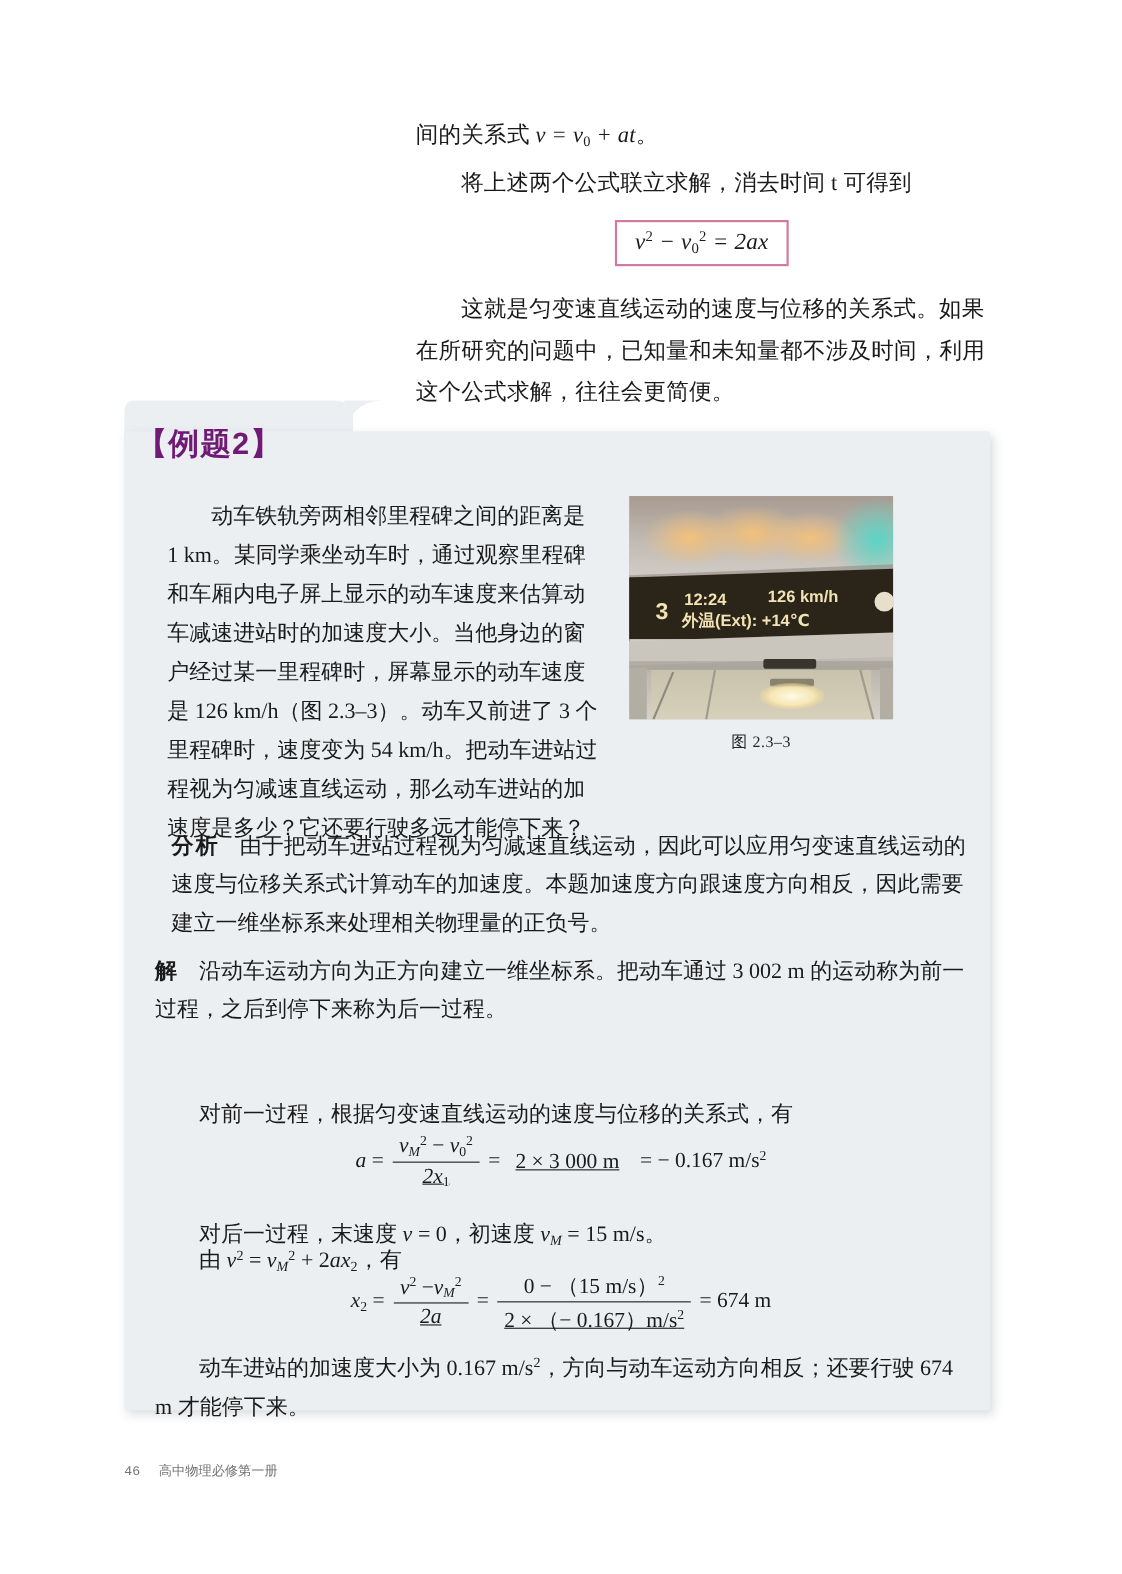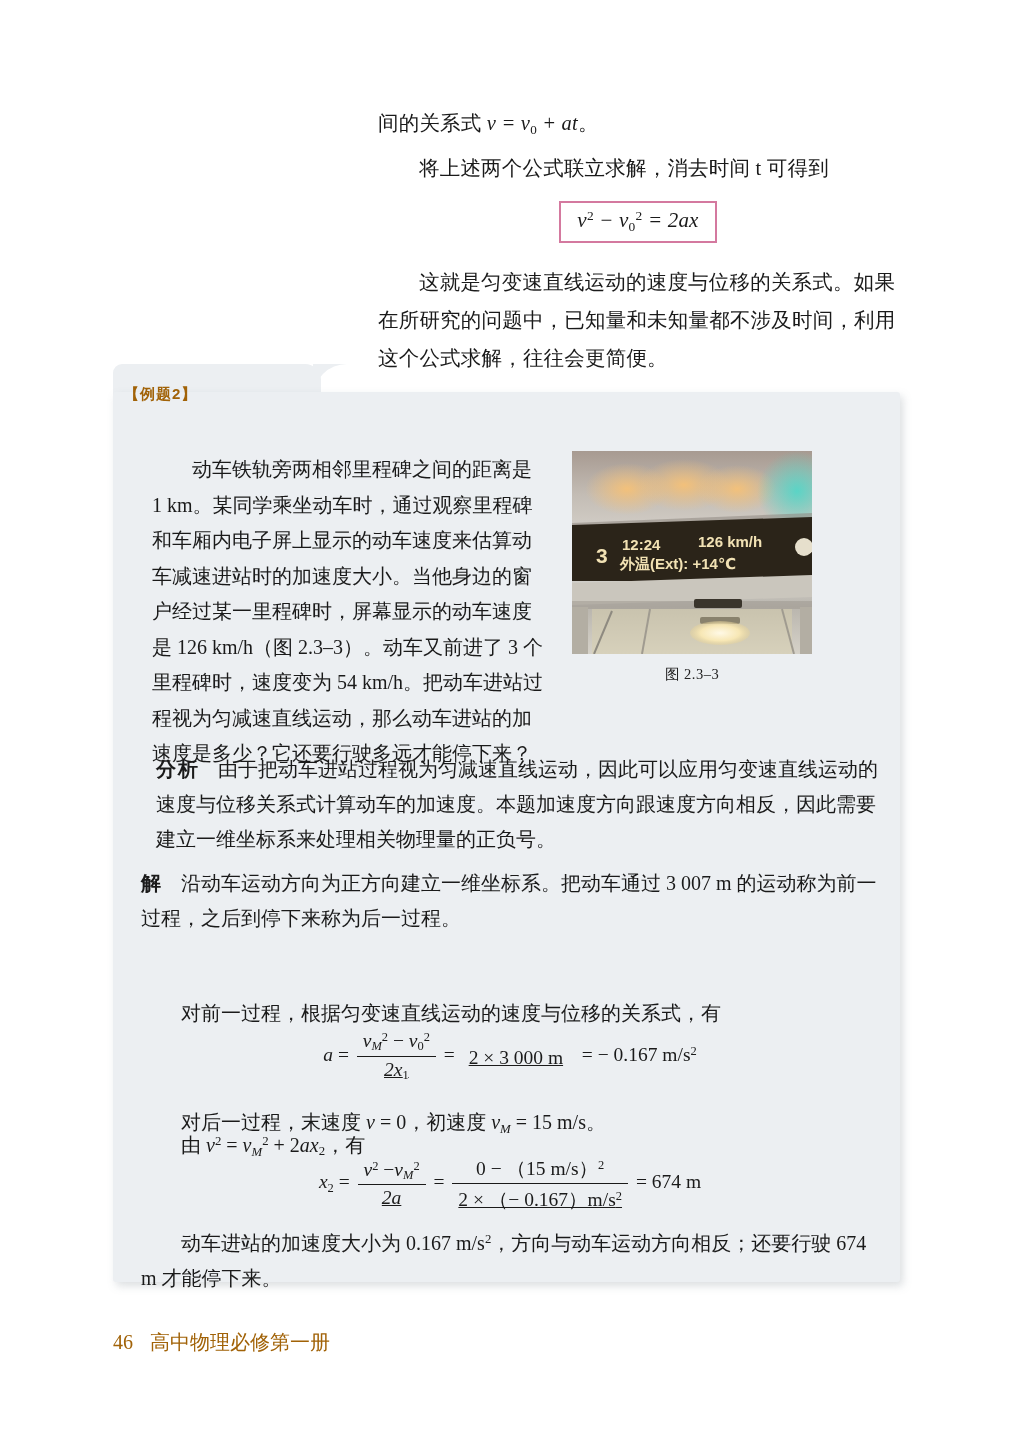--- a/index.html
+++ b/index.html
@@ -52,21 +52,21 @@
     overflow:hidden;
   }
   .example-tab-curve::before{
     content:"";position:absolute;left:0;top:0;width:34px;height:34px;
     border-top-left-radius:34px;
     box-shadow:-12px -12px 0 12px #eceff2;
   }
   .example-title{
     position:absolute;left:124px;top:385px;
     font-family:"Liberation Sans","DejaVu Sans",sans-serif;
-    font-size:15px;font-weight:bold;color:#a16207;
+    font-size:28px;font-weight:bold;color:#701a75;
     letter-spacing:1px;
   }
 
   
   .prob-text{
     position:absolute;left:152px;top:452px;width:392px;
     font-size:20px;line-height:35.5px;text-indent:2em;
   }
   .photo-wrap{position:absolute;left:572px;top:451px;width:240px;}
   .photo{
@@ -108,22 +108,22 @@
   .frac{
     display:inline-block;vertical-align:middle;
     text-align:center;margin:0 3px;
   }
   .frac .num{display:block;padding:0 6px 1px 6px;border-bottom:1.3px solid #1a1a1a;}
   .frac .den{display:block;padding:2px 6px 0 6px;text-decoration:underline;}
 
   
   .footer{
     position:absolute;left:113px;top:1329px;
-    font-size:20px;color:#a16207;
-    font-family:Liberation Serif, serif;
+    font-size:12px;color:#737373;
+    font-family:Liberation Mono, monospace;
   }
   .footer .pg{font-weight:normal;}
   .footer .bk{margin-left:17px;}
 </style>
 </head>
 <body>
 
 <div class="page">
 
   <div class="intro">
@@ -208,21 +208,21 @@
       <rect x="228" y="156" width="12" height="47" fill="#b3aea3"></rect>
     </svg>
     <div class="fig-caption">图 2.3–3</div>
   </div>
 
   <div class="para an kai">
     <span class="lead">分析</span><span class="lead-gap"></span><span>由于把动车进站过程视为匀减速直线运动，因此可以应用匀变速直线运动的速度与位移关系式计算动车的加速度。本题加速度方向跟速度方向相反，因此需要建立一维坐标系来处理相关物理量的正负号。</span>
   </div>
 
   <div class="para sol">
-    <span class="lead">解</span><span class="lead-gap"></span><span>沿动车运动方向为正方向建立一维坐标系。把动车通过 3 007 m 的运动称为前一过程，之后到停下来称为后一过程。</span>
+    <span class="lead">解</span><span class="lead-gap"></span><span>沿动车运动方向为正方向建立一维坐标系。把动车通过 3 002 m 的运动称为前一过程，之后到停下来称为后一过程。</span>
   </div>
 
 
   <div class="para p-pre">
     <span style="display:inline-block;width:2em"></span><span>对前一过程，根据匀变速直线运动的速度与位移的关系式，有</span>
   </div>
 
   <div class="eq eq1">
     <span class="mathit">a</span> =
     <span class="frac">

